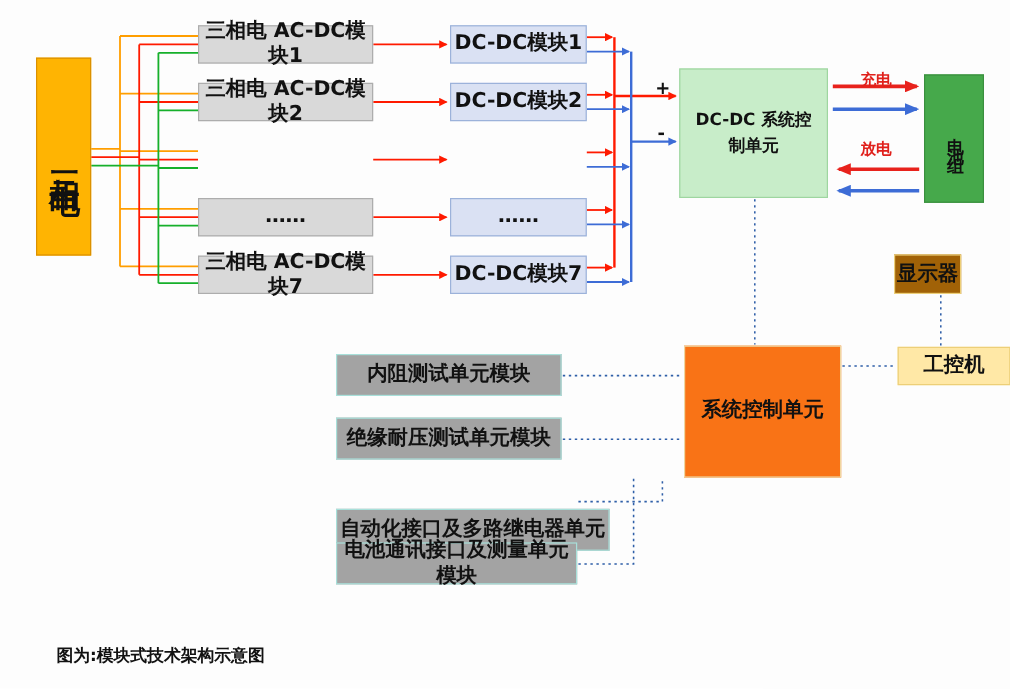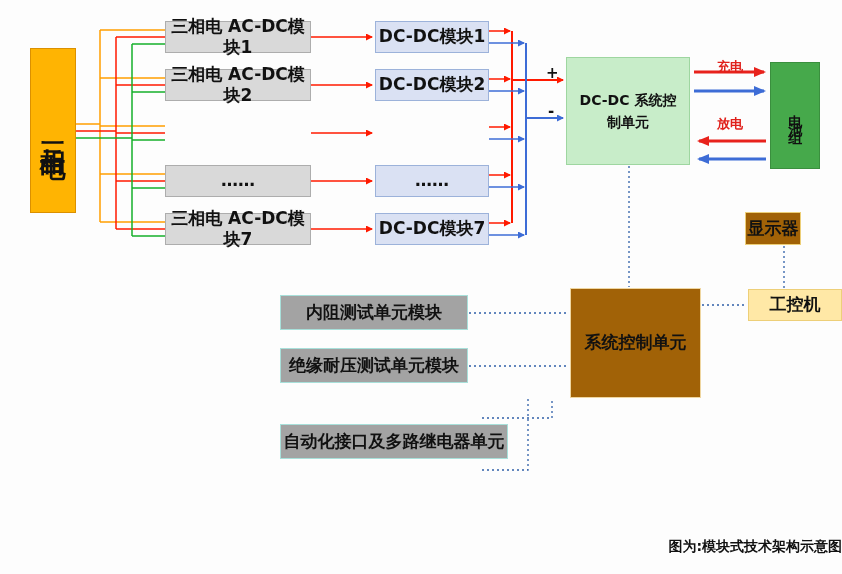--- a/index.html
+++ b/index.html
@@ -18,35 +18,35 @@
   .dcdc { left:375px; width:114px; height:32px; background:#DAE1F3; border:1px solid #9CB2DA; }
   .r0{top:21px}.r1{top:69px}.r2{top:117px}.r3{top:165px}.r4{top:213px}
 
   .converter { left:566px; top:57px; width:124px; height:108px; background:#C8EDC9; border:1px solid #9ED6A0;
                font-size:14px; font-weight:700; padding:0 9px; line-height:1.6; }
   .battery { left:770px; top:62px; width:50px; height:107px; background:#46A94B; border:1px solid #3A8F3E;
              writing-mode:vertical-rl; text-orientation:upright; font-size:14px; font-weight:700; letter-spacing:8px; }
 
   .display { left:745px; top:212px; width:56px; height:33px; background:#a16207; border:1px solid #EDCF78; }
   .ipc     { left:748px; top:289px; width:94px; height:32px; background:#FFE8A6; border:1px solid #EDCF78; }
-  .control { left:570px; top:288px; width:131px; height:110px; background:#a16207; border:1px solid #EFD6A0; font-weight:600; }
+  .control { left:570px; top:288px; width:131px; height:110px; background:#f97316; border:1px solid #EFD6A0; font-weight:600; }
 
   .test { left:280px; height:35px; background:#a3a3a3; border:1px solid #A8E0DA; }
   .t0{top:295px; width:188px}.t1{top:348px; width:188px}.t2{top:424px; width:228px}.t3{top:452px; width:201px}
 
   .term { position:absolute; font-size:15px; font-weight:700; color:#111; }
   .plus  { left:546px; top:64px; }
   .minus { left:548px; top:102px; }
 
   .flowlabel { position:absolute; width:60px; text-align:center; font-size:13px; font-weight:700; color:#E0201B; }
   .charge-label    { left:700px; top:46px;margin-top:12px; }
   .discharge-label { left:700px; top:115px; }
 
-  .caption { position:absolute; left:0; right:0; top:538px; text-align:right;
-             font-size:14px; font-weight:700; color:#111; }
+  .caption { position:absolute; left:0; right:0; top:538px; text-align:left;
+             font-size:14px; font-weight:700; color:#111;padding-left:47px; }
 </style>
 </head>
 <body>
 
 <div class="canvas">
 
   <svg class="wires" width="842" height="574" viewBox="0 0 842 574">
     <defs>
       <marker id="ar-s" markerUnits="userSpaceOnUse" markerWidth="7" markerHeight="7" refX="6" refY="3.5" orient="auto">
         <path d="M0 0 L7 3.5 L0 7 Z" fill="#FF1A00"></path>
@@ -142,16 +142,17 @@
   <span class="flowlabel charge-label">充电</span>
   <span class="flowlabel discharge-label">放电</span>
 
   <div class="box display">显示器</div>
   <div class="box ipc">工控机</div>
   <div class="box control">系统控制单元</div>
 
   <div class="box test t0">内阻测试单元模块</div>
   <div class="box test t1">绝缘耐压测试单元模块</div>
   <div class="box test t2">自动化接口及多路继电器单元</div>
+  <div class="box test t3">电池通讯接口及测量单元模块</div>
 
   <div class="caption">图为:模块式技术架构示意图</div>
 
 </div>
 
 </body></html>

